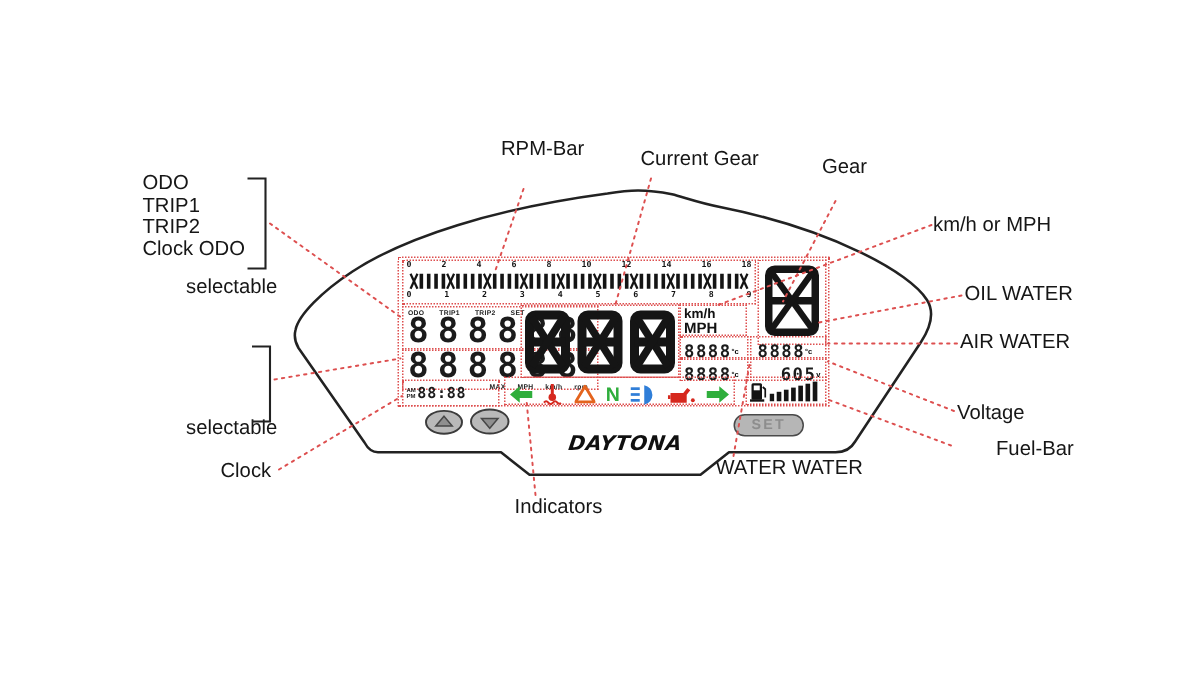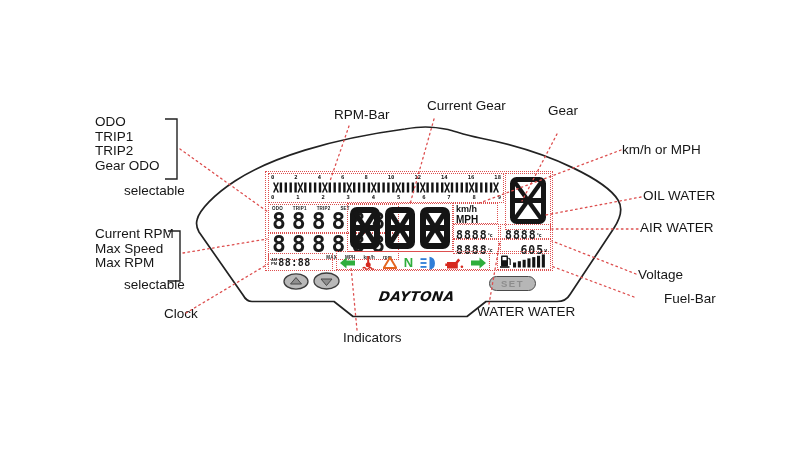--- a/index.html
+++ b/index.html
@@ -275,33 +275,28 @@
     <ellipse cx="13.5" cy="9" rx="12.5" ry="8" fill="#b9b9b9" stroke="#3c3c3c" stroke-width="1.3"></ellipse>
     <polygon points="13.5,13.5 8,7 19,7" fill="#8f8f8f" stroke="#474747" stroke-width="1"></polygon>
   </svg>
   <div class="pill" style="left:489px;top:276px;width:45px;height:13px;z-index:2">SET</div>
   <div class="brand" style="left:379px;top:288px;z-index:2">DAYTONA</div>
 
   <div class="lbl lbl-list" style="left:95px;top:115px" id="odo-list">
       <div>ODO</div>
       <div>TRIP1</div>
       <div>TRIP2</div>
-      <div>Gear ODO</div>
+      <div>Clock ODO</div>
     </div>
   <div class="lbl" style="left:124px;top:184px">selectable</div>
 
-  <div class="lbl lbl-list" style="left:95px;top:227px" id="rpm-list">
-      <div>Current RPM</div>
-      <div>Max Speed</div>
-      <div>Max RPM</div>
-    </div>
   <div class="lbl" style="left:124px;top:278px">selectable</div>
 
-  <div class="lbl" style="left:164px;top:307px">Clock</div>
-  <div class="lbl" style="left:334px;top:108px">RPM-Bar</div>
+  <div class="lbl" style="left:147px;top:307px">Clock</div>
+  <div class="lbl" style="left:334px;top:92px">RPM-Bar</div>
   <div class="lbl" style="left:427px;top:99px">Current Gear</div>
   <div class="lbl" style="left:548px;top:104px">Gear</div>
   <div class="lbl" style="left:622px;top:143px">km/h or MPH</div>
   <div class="lbl" style="left:643px;top:189px">OIL WATER</div>
   <div class="lbl" style="left:640px;top:221px">AIR WATER</div>
   <div class="lbl" style="left:638px;top:268px">Voltage</div>
   <div class="lbl" style="left:664px;top:292px">Fuel-Bar</div>
   <div class="lbl" style="left:477px;top:305px">WATER WATER</div>
   <div class="lbl" style="left:343px;top:331px">Indicators</div>
 

